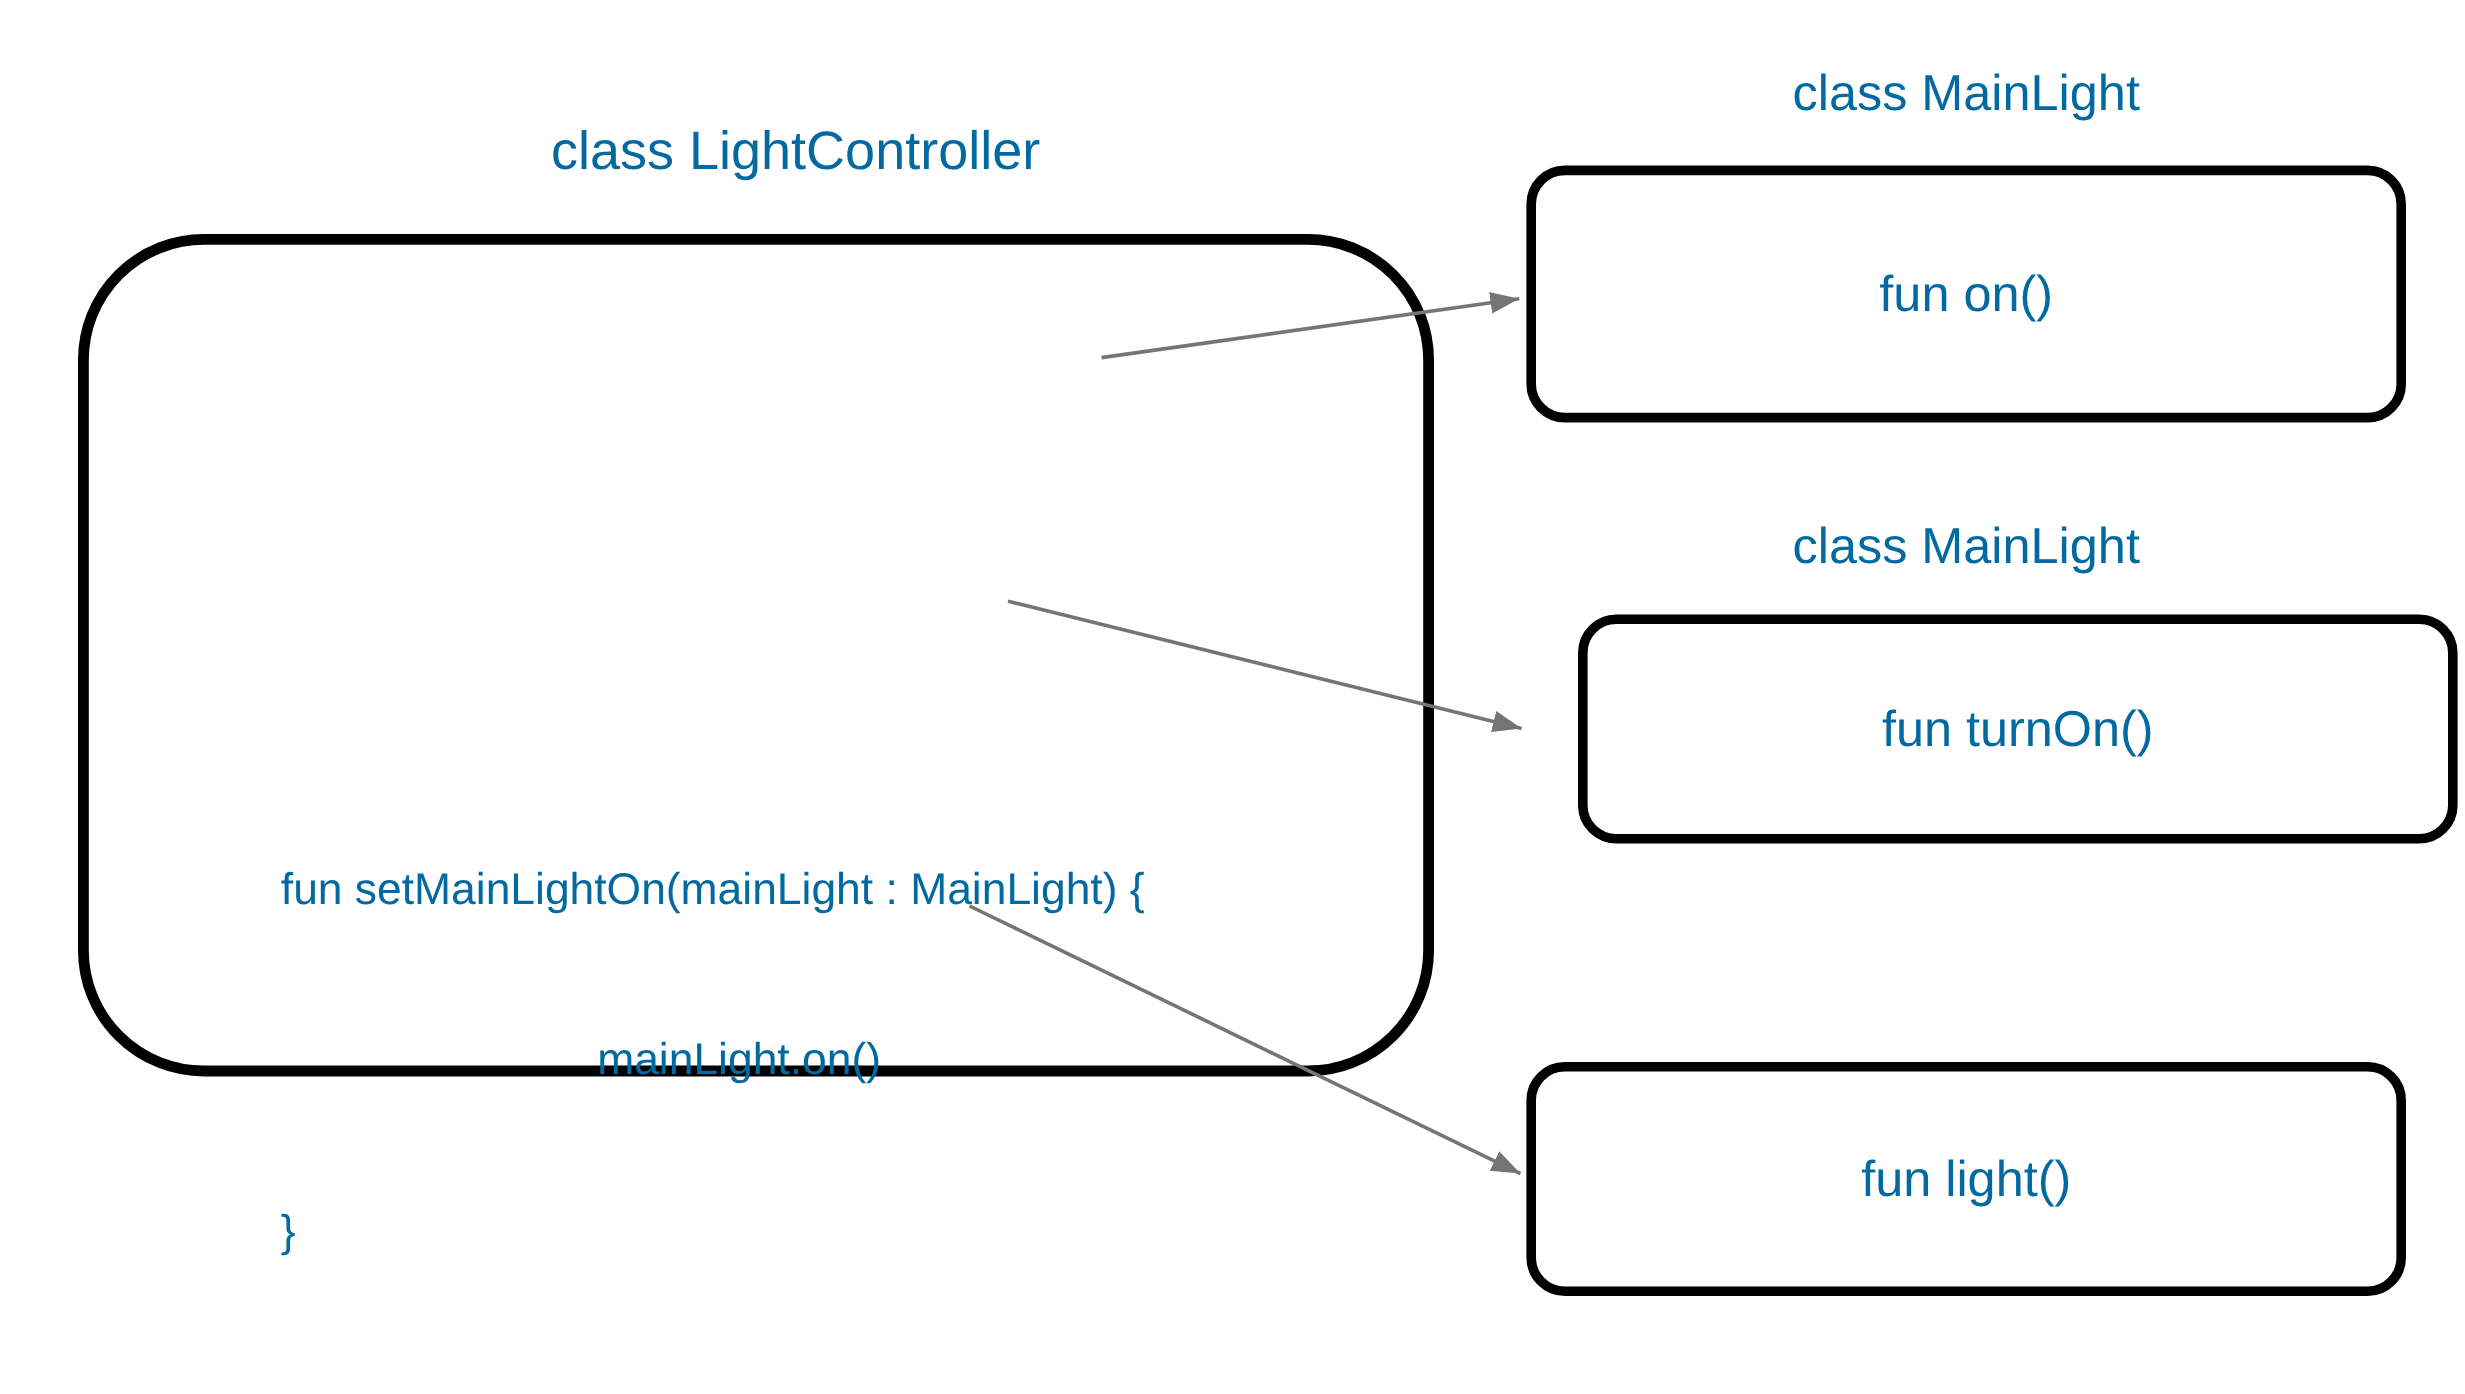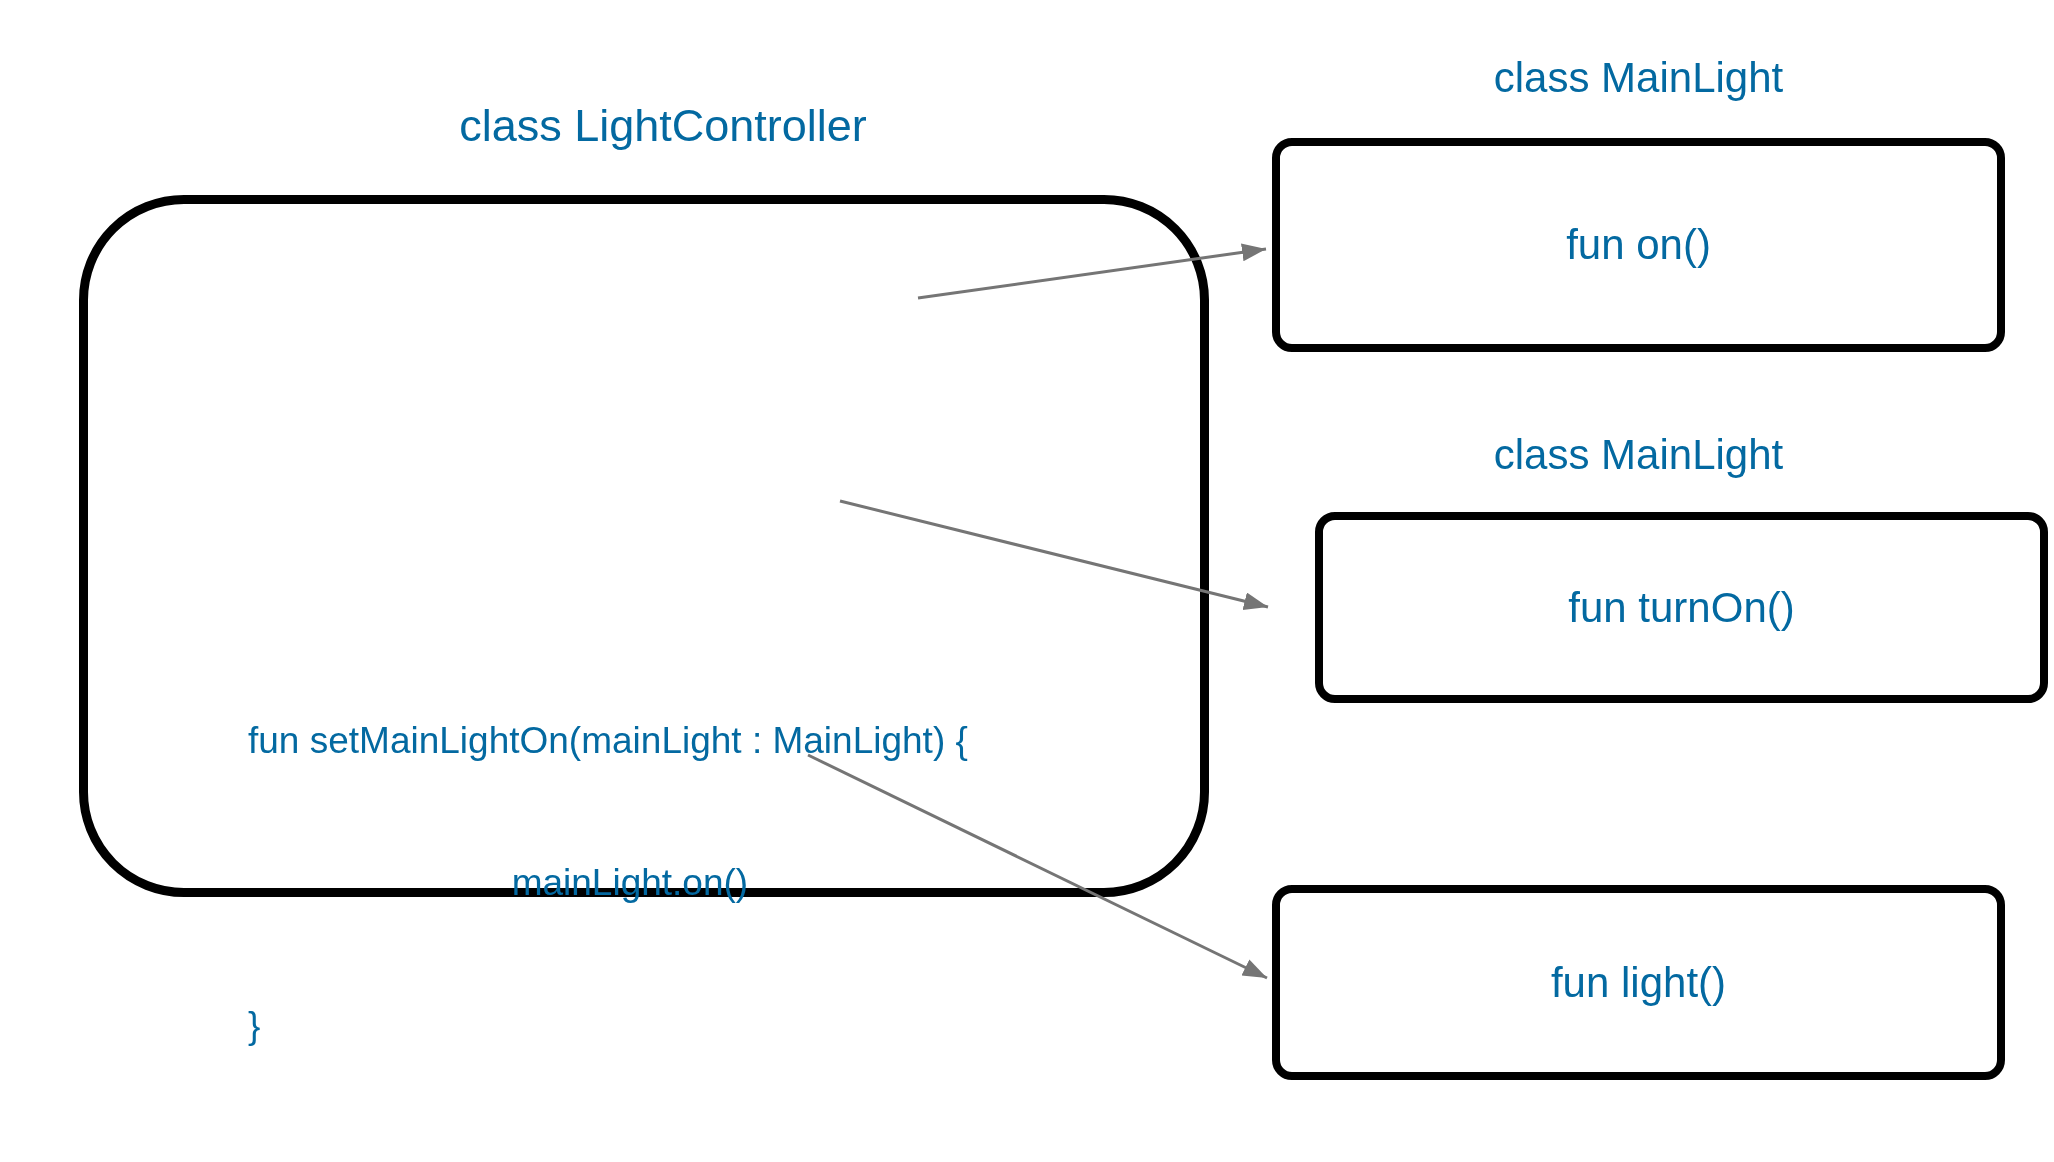--- a/index.html
+++ b/index.html
@@ -23,21 +23,21 @@
     left: 663px;
     top: 99px;
     transform: translateX(-50%);
     font-size: 45px;
     line-height: 54px;
     white-space: nowrap;
     font-weight: 500;
   }
   .lc-box {
     position: absolute;
-    left: 79px;
+    left: 65px;
     top: 195px;
     width: 1130px;
     height: 702px;
     border: 9px solid #000000;
     border-radius: 105px;
     box-sizing: border-box;
     background: #ffffff;
   }
   .code {
     position: absolute;
@@ -61,21 +61,21 @@
     font-size: 42px;
     line-height: 54px;
     white-space: nowrap;
     font-weight: 500;
   }
   .cls-box {
     position: absolute;
     left: 1272px;
     width: 733px;
     border: 8px solid #000000;
-    border-radius: 20px;
+    border-radius: 32px;
     box-sizing: border-box;
     background: #ffffff;
     display: flex;
     align-items: center;
     justify-content: center;
   }
   .cls-method {
     font-size: 42px;
     white-space: nowrap;
   }

